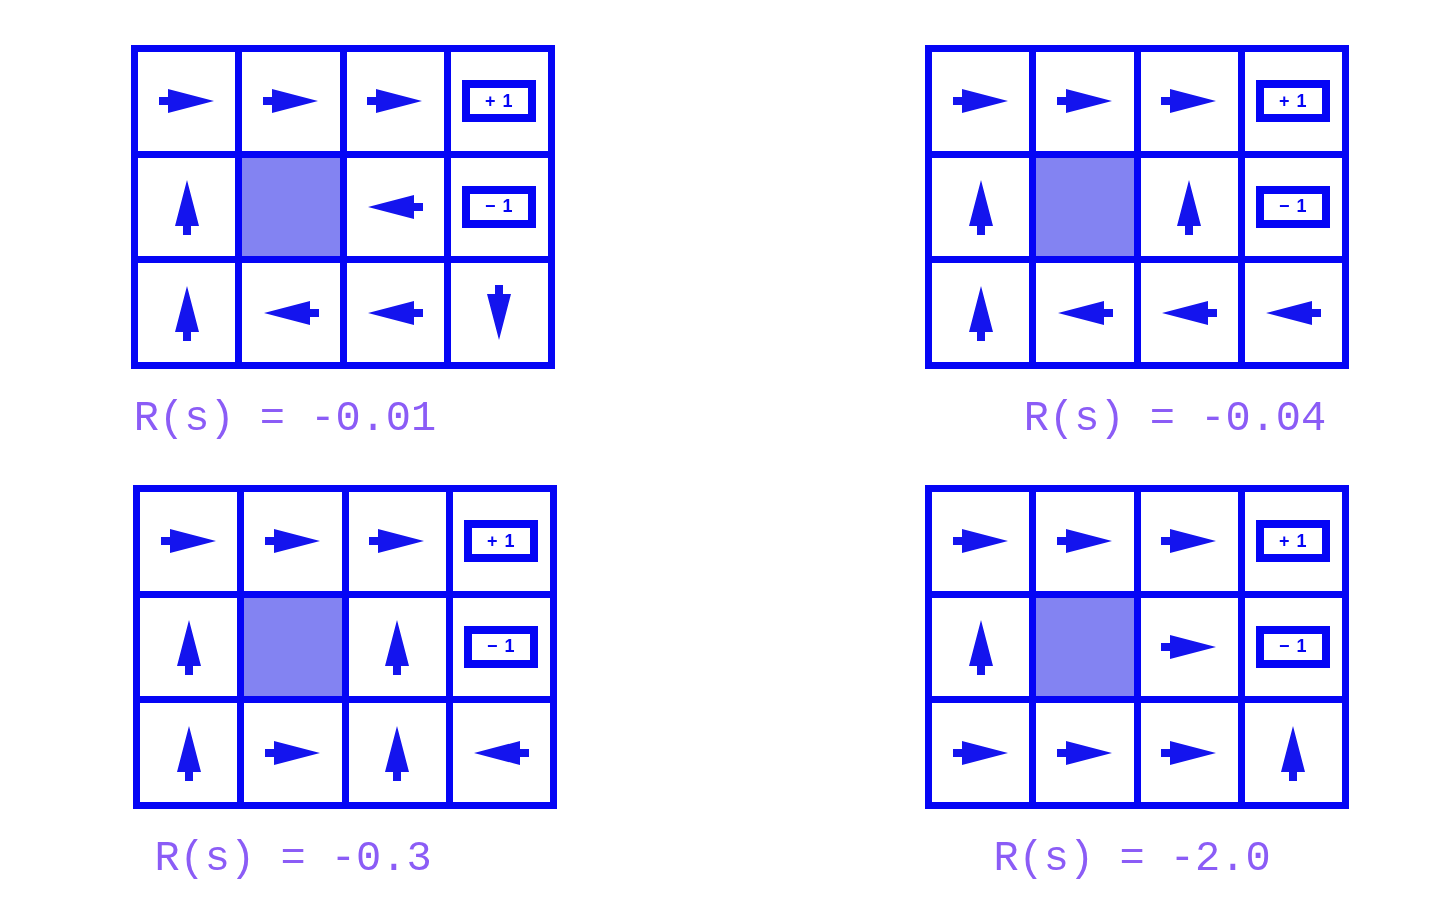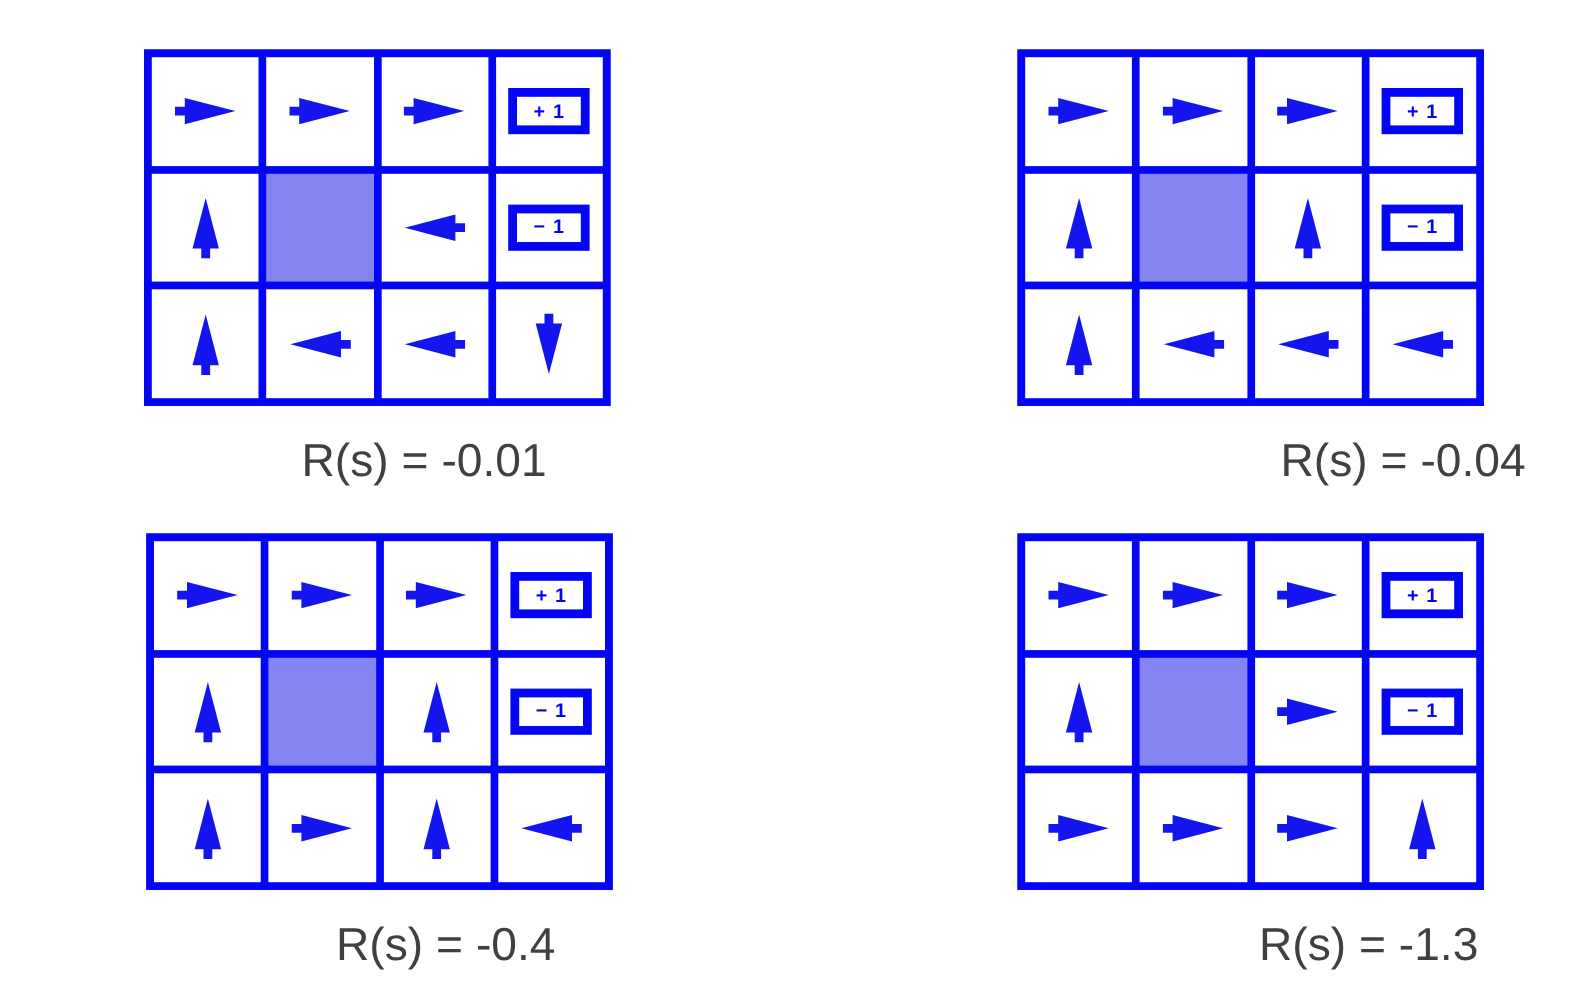--- a/index.html
+++ b/index.html
@@ -43,25 +43,25 @@
     align-items: center;
     justify-content: center;
     font-size: 18px;
     font-weight: bold;
     letter-spacing: 1px;
     font-family: "Liberation Sans", sans-serif;
   }
   .caption {
     margin-top: 26px;
     width: 424px;
-    text-align: right;
+    text-align: center;
     font-size: 42px;
-    color: #404040;
+    color: #8b5cf6;
     white-space: nowrap;
-    font-family: Liberation Sans, sans-serif;
+    font-family: Liberation Mono, monospace;
   }
 </style>
 </head>
 <body>
 
 <div class="page" style="--blue: #0505F5; --arrow: #1414EE; --wall: #8383F2; background: rgb(255, 255, 255);">
 
   <section class="panel" style="left:131px; top:45px;">
     <div class="grid">
         <div class="cell">
@@ -226,21 +226,21 @@
           <svg width="56" height="26" viewBox="0 0 56 26" style="transform: rotate(-90deg);">
             <polygon points="0,9 9,9 9,1 55,13 9,25 9,17 0,17" fill="#1414EE"></polygon>
           </svg>
         </div>
         <div class="cell">
           <svg width="56" height="26" viewBox="0 0 56 26" style="transform: rotate(180deg);">
             <polygon points="0,9 9,9 9,1 55,13 9,25 9,17 0,17" fill="#1414EE"></polygon>
           </svg>
         </div>
       </div>
-    <div class="caption" style="margin-left:-52px;">R(s) = -0.4</div>
+    <div class="caption" style="margin-left:-52px;">R(s) = -0.3</div>
   </section>
 
   <section class="panel" style="left:925px; top:485px;">
     <div class="grid">
         <div class="cell">
           <svg width="56" height="26" viewBox="0 0 56 26" style="transform: rotate(0deg);">
             <polygon points="0,9 9,9 9,1 55,13 9,25 9,17 0,17" fill="#1414EE"></polygon>
           </svg>
         </div>
         <div class="cell">
@@ -284,16 +284,16 @@
           <svg width="56" height="26" viewBox="0 0 56 26" style="transform: rotate(0deg);">
             <polygon points="0,9 9,9 9,1 55,13 9,25 9,17 0,17" fill="#1414EE"></polygon>
           </svg>
         </div>
         <div class="cell">
           <svg width="56" height="26" viewBox="0 0 56 26" style="transform: rotate(-90deg);">
             <polygon points="0,9 9,9 9,1 55,13 9,25 9,17 0,17" fill="#1414EE"></polygon>
           </svg>
         </div>
       </div>
-    <div class="caption" style="margin-left:-5px;">R(s) = -1.3</div>
+    <div class="caption" style="margin-left:-5px;">R(s) = -2.0</div>
   </section>
 
 </div>
 
 </body></html>

